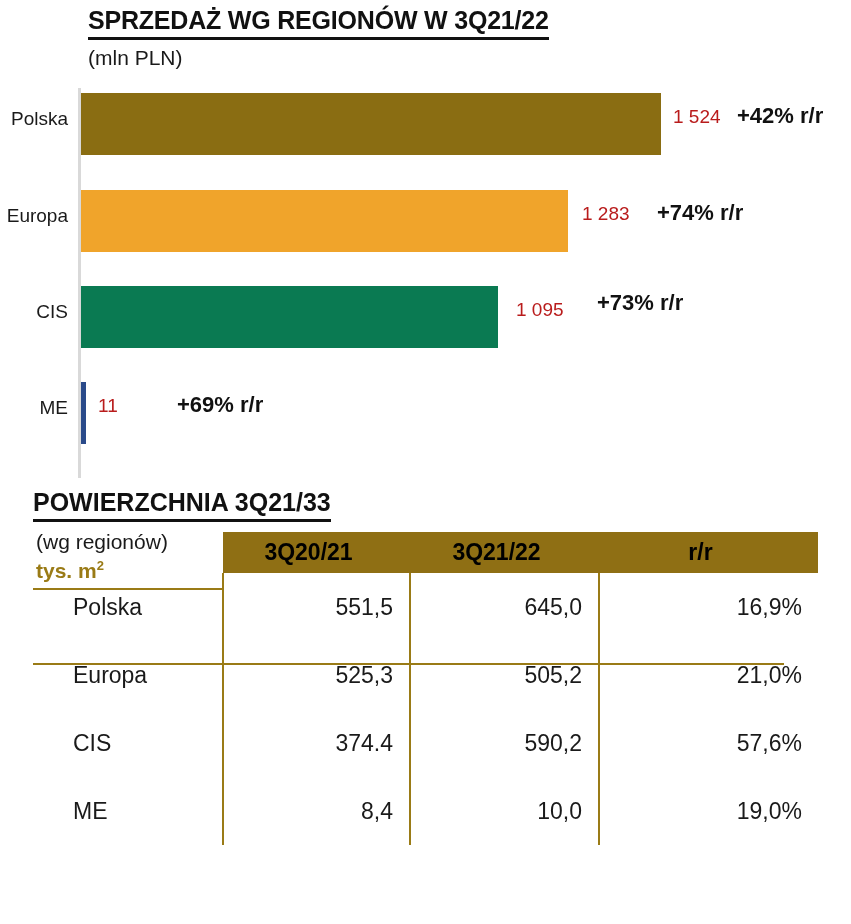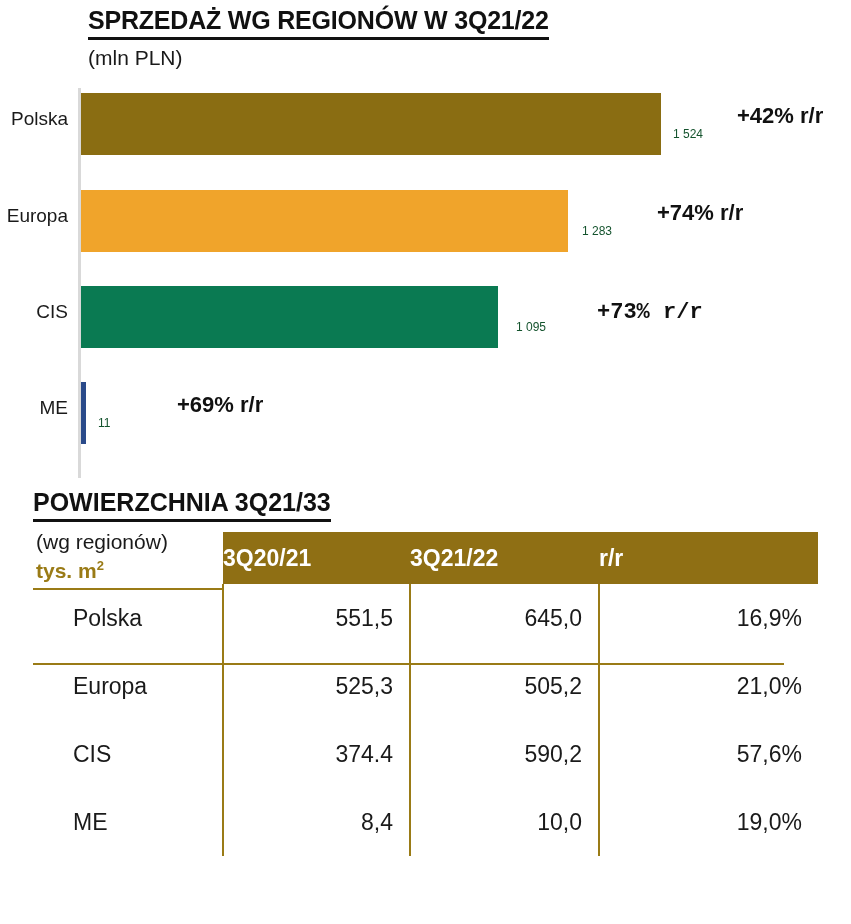--- a/index.html
+++ b/index.html
@@ -65,24 +65,23 @@
     font-size: 19px;
     color: #1a1a1a;
   }
   .bar {
     position: absolute;
     left: 81px;
     height: 62px;
   }
   .bar-value {
     position: absolute;
-    font-size: 12px;
-    color: #14532d;
+    font-size: 19px;
+    color: #b91c1c;
     white-space: nowrap;
-    margin-top: 21px;
   }
   .bar-delta {
     position: absolute;
     font-size: 22px;
     font-weight: bold;
     color: #111111;
     white-space: nowrap;
   }
 
   
@@ -135,25 +134,25 @@
     border-collapse: collapse;
     table-layout: fixed;
   }
   table.data col.c0 { width: 190px; }
   table.data col.c1 { width: 187px; }
   table.data col.c2 { width: 189px; }
   table.data col.c3 { width: 219px; }
 
   table.data thead th {
     background: #8f6f14;
-    color: #ffffff;
+    color: #000000;
     font-size: 23px;
     font-weight: bold;
-    height: 52px;
-    text-align: left;
+    height: 41px;
+    text-align: center;
     padding: 0 16px 0 0;
     vertical-align: middle;
   }
   table.data thead th.blank {
     background: transparent;
   }
 
   table.data td {
     font-size: 23px;
     height: 68px;
@@ -207,21 +206,21 @@
     <div class="bar-label" style="top:20px;">Europa</div>
     <div class="bar" style="top:5px; width:487px; background:#f0a42b;"></div>
     <div class="bar-value" style="left:582px; top:18px;">1 283</div>
     <div class="bar-delta" style="left:657px; top:15px;">+74% r/r</div>
   </div>
 
   <div class="bar-row" style="top:281px;">
     <div class="bar-label" style="top:20px;">CIS</div>
     <div class="bar" style="top:5px; width:417px; background:#0a7a52;"></div>
     <div class="bar-value" style="left:516px; top:18px;">1 095</div>
-    <div class="bar-delta" style="left:597px; top:19px;font-family:Liberation Mono, monospace;">+73% r/r</div>
+    <div class="bar-delta" style="left:597px; top:9px;">+73% r/r</div>
   </div>
 
   <div class="bar-row" style="top:377px;">
     <div class="bar-label" style="top:20px;">ME</div>
     <div class="bar" style="top:5px; width:5px; background:#2a4a8a;"></div>
     <div class="bar-value" style="left:98px; top:18px;">11</div>
     <div class="bar-delta" style="left:177px; top:15px;">+69% r/r</div>
   </div>
 
 </div>

